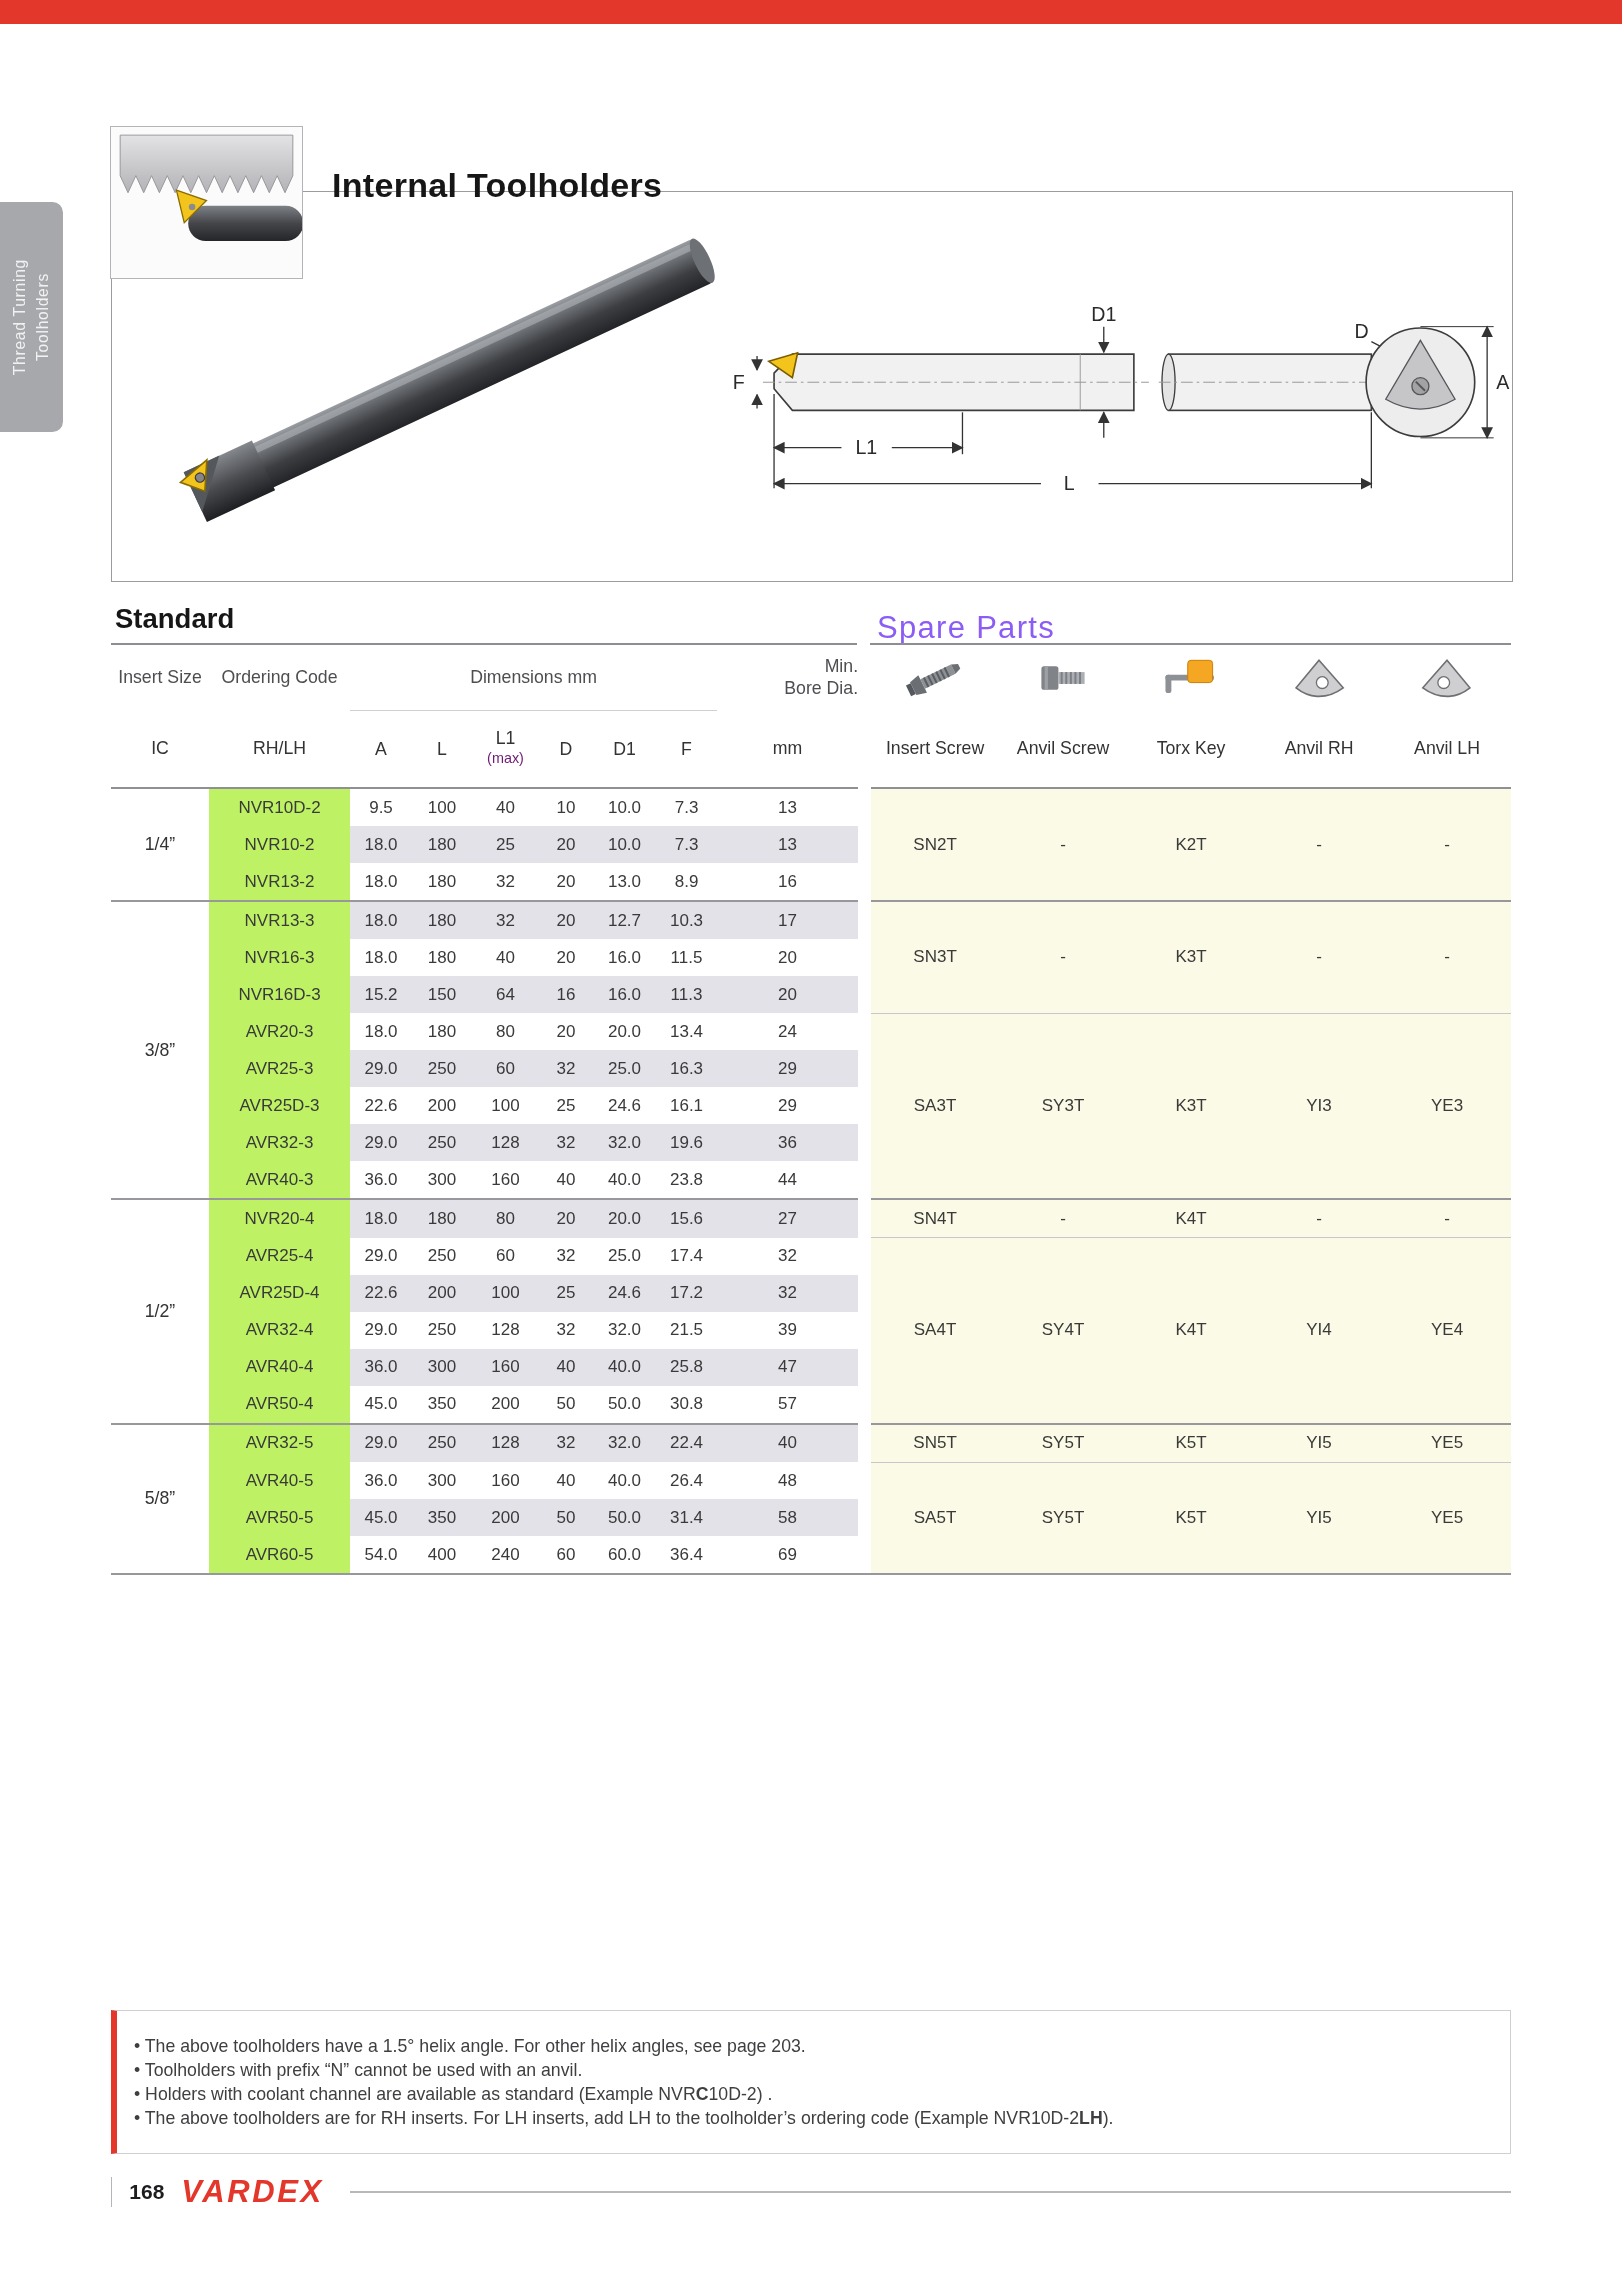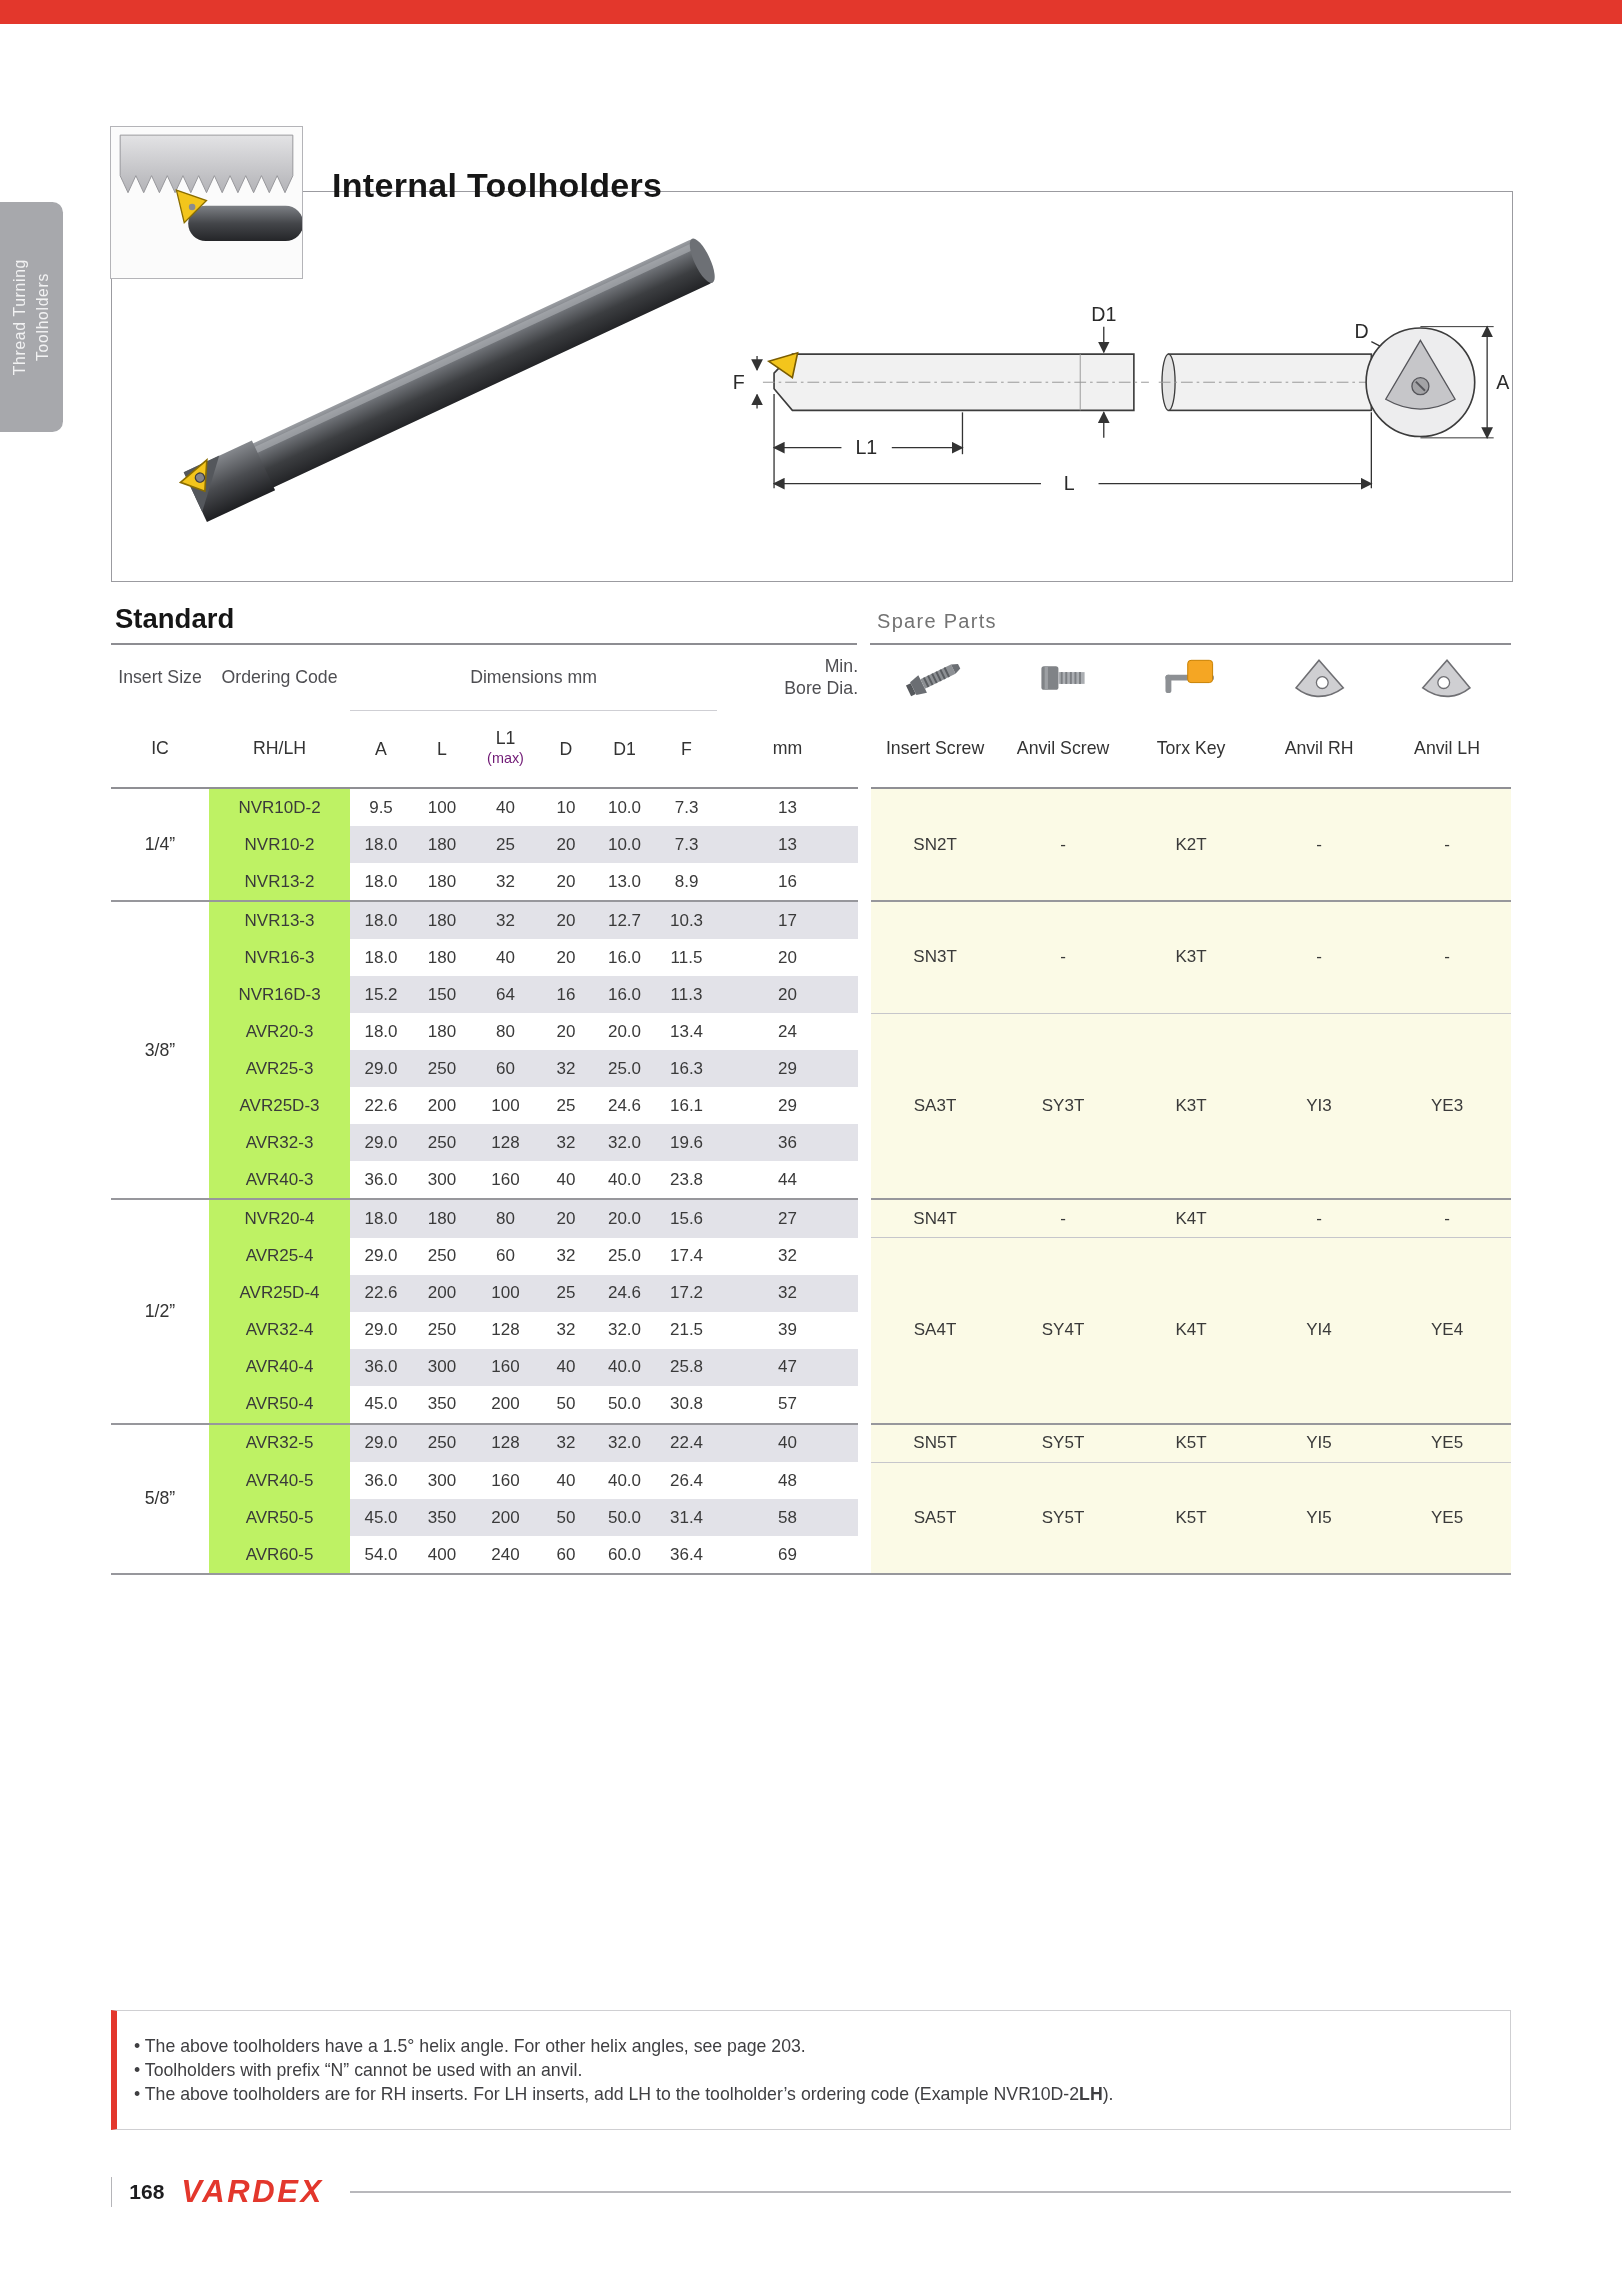--- a/index.html
+++ b/index.html
@@ -13,21 +13,21 @@
   .thumb{position:absolute;left:110px;top:126px;width:191px;height:151px;background:#fff;border:0.7px solid #b4b4b8;z-index:3;}
   .thumb svg{display:block;}
 
   .page-title{position:absolute;left:332px;top:134px;font-size:34px;font-weight:bold;color:#161616;letter-spacing:0.3px;z-index:4;margin-top:32px;}
 
   .diagram-box{position:absolute;left:111px;top:191px;width:1400px;height:389px;border:0.7px solid #9b9ba0;background:#fff;z-index:1;}
   .diagram-box svg{display:block;width:100%;height:100%;}
   .diagram-box text{font-family:"Liberation Sans",sans-serif;font-size:30px;fill:#2a2a2a;}
 
   .standard-title{position:absolute;left:115px;top:603px;font-size:27.5px;font-weight:bold;color:#161616;}
-  .spare-title{position:absolute;left:877px;top:610px;font-size:20px;color:#737373;letter-spacing:1.3px;}
+  .spare-title{position:absolute;left:877px;top:610px;font-size:31px;color:#8b5cf6;letter-spacing:1.3px;}
   .rule-main{position:absolute;left:111px;top:643px;width:746px;height:2px;background:#8d8d92;}
   .rule-spare{position:absolute;left:870px;top:643px;width:641px;height:2px;background:#8d8d92;}
 
   .tbl-wrap{position:absolute;left:111px;top:645px;width:1400px;}
   table{border-collapse:collapse;table-layout:fixed;width:1400px;border-bottom:2px solid #97979c;}
   th,td{padding:0;text-align:center;vertical-align:middle;font-weight:normal;overflow:hidden;}
   tr.band1 th{height:65px;font-size:17.7px;color:#4e4e52;}
   tr.band2 th{height:76px;font-size:17.7px;color:#333;border-bottom:2px solid #8f8f94;}
   tr.band2 th.gapcell, tr.band1 th.gapcell{border-bottom:none;background:#fff;}
   th.dims{border-bottom:0.7px solid #cfcfd4;}
@@ -536,20 +536,21 @@
             <td class="gapcell"></td>
           </tr>
         </tbody>
     </table>
   </div>
 
   <div class="notes">
     <div>
         <div class="note-line"><span>The above toolholders have a 1.5° helix angle. For other helix angles, see page 203.</span></div>
         <div class="note-line"><span>Toolholders with prefix “N” cannot be used with an anvil.</span></div>
+        <div class="note-line"><span>Holders with coolant channel are available as standard (Example NVR</span><b>C</b><span>10D-2) .</span></div>
         <div class="note-line"><span>The above toolholders are for RH inserts. For LH inserts, add LH to the toolholder’s ordering code (Example NVR10D-2</span><b>LH</b><span>).</span></div>
       </div>
   </div>
 
   <div class="footer">
     <span class="foot-rule"></span>
     <span class="page-num">168</span>
     <span class="brand">VARDEX</span>
     <span class="foot-line"></span>
   </div>

